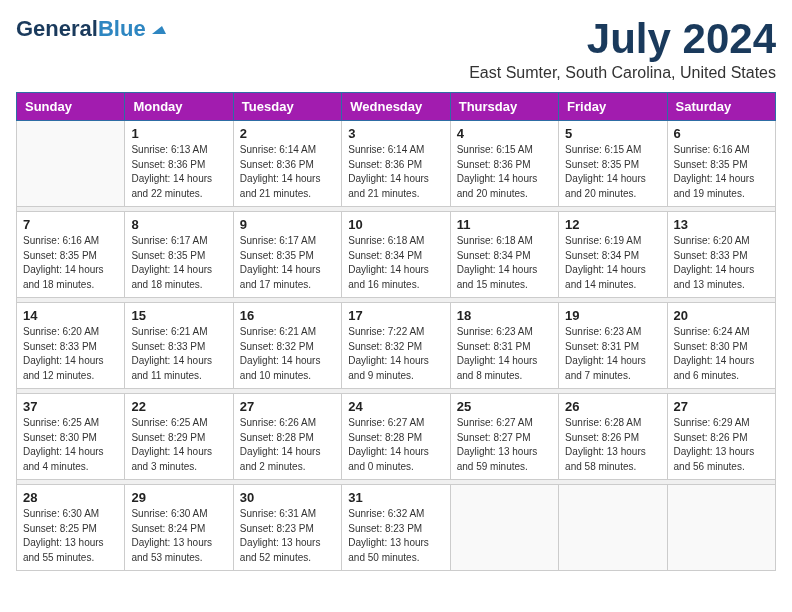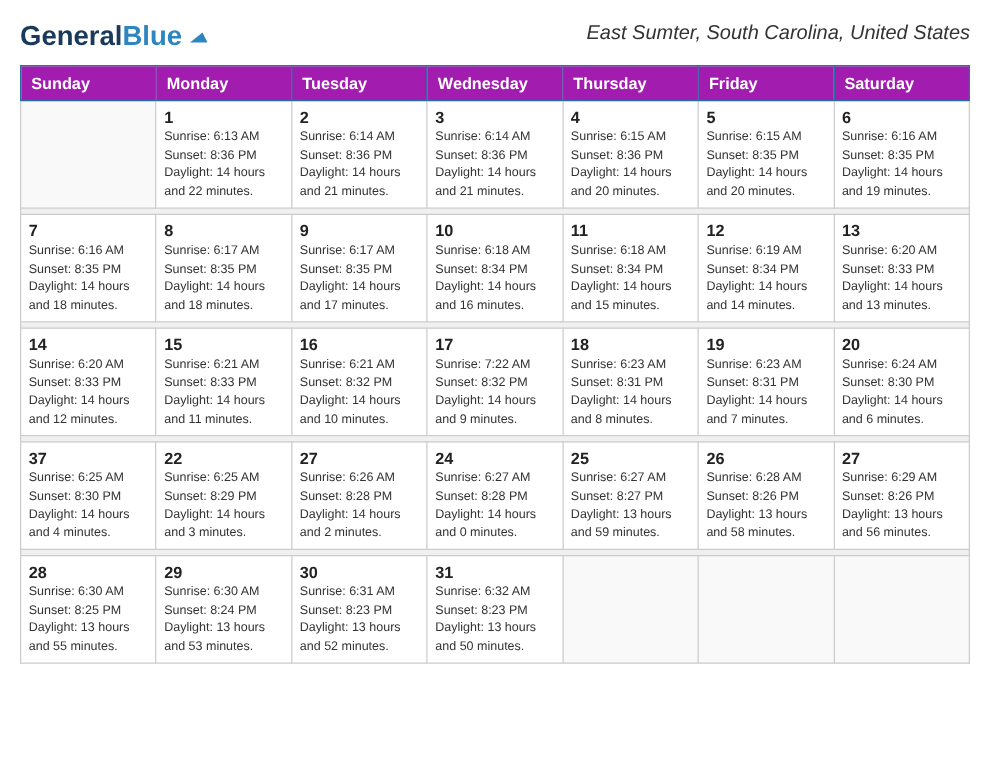--- a/index.html
+++ b/index.html
@@ -37,21 +37,20 @@
     .month-title {
       font-size: 42px;
       font-weight: bold;
       color: #1a3a5c;
       line-height: 1.1;
     }
     .location {
       font-size: 16px;
       color: #333;
       margin-top: 2px;
-      font-style: italic;
     }
     .calendar {
       width: 100%;
       border-collapse: collapse;
       font-size: 11px;
     }
     .calendar th {
       background-color: #a21caf;
       color: #fff;
       text-align: left;
@@ -92,20 +91,21 @@
       <span>General</span>
       <span class="logo-blue">Blue</span>
       <span style="display:inline-block;margin-left:2px;">
         <svg width="18" height="18" viewBox="0 0 18 18">
           <polygon points="4,16 14,8 18,16" fill="#2e86c1"></polygon>
         </svg>
       </span>
     </div>
   </div>
   <div class="title-area">
+    <div class="month-title">July 2024</div>
     <div class="location">East Sumter, South Carolina, United States</div>
   </div>
 </div>
 
 <table class="calendar">
   <thead>
     <tr id="calendar-header">
     <th>Sunday</th>
         <th>Monday</th>
         <th>Tuesday</th>

